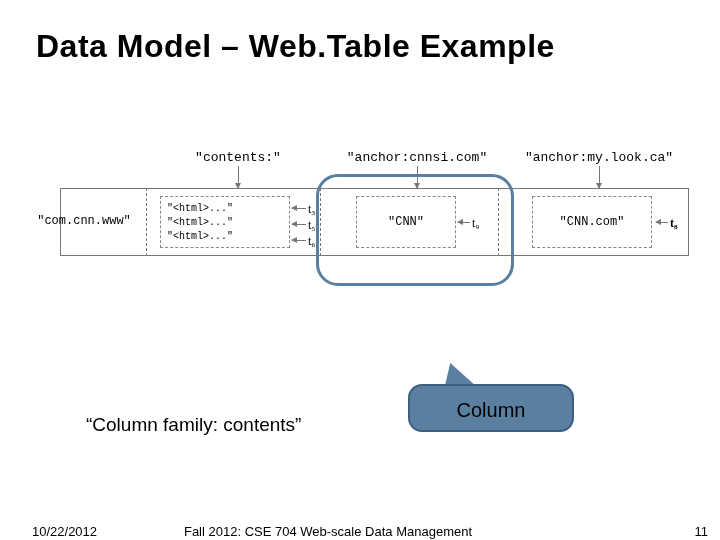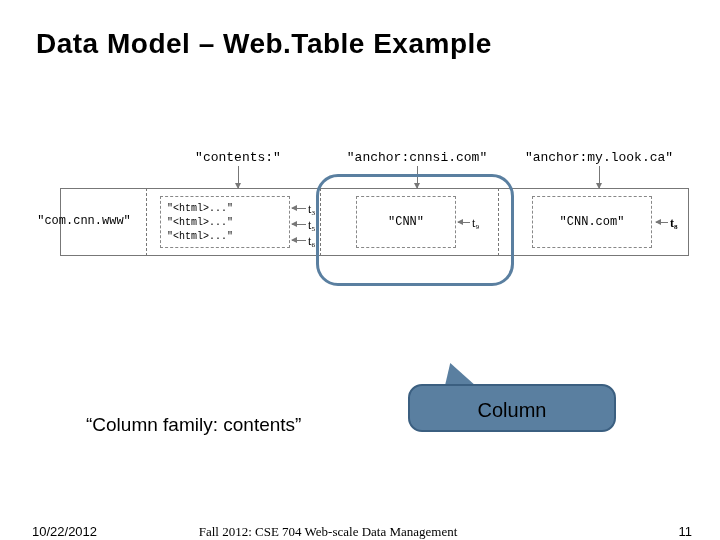--- a/index.html
+++ b/index.html
@@ -8,21 +8,21 @@
     height: 540px;
     background: #ffffff;
     font-family: Arial, Helvetica, sans-serif;
     position: relative;
     overflow: hidden;
   }
   .title {
     position: absolute;
     top: 28px;
     left: 36px;
-    font-size: 28px;
+    font-size: 32px;
     font-weight: bold;
     color: #000;
     letter-spacing: 0.5px;
   }
   .diagram {
     position: absolute;
     top: 150px;
     left: 20px;
     width: 680px;
     height: 160px;
@@ -154,21 +154,21 @@
     height: 112px;
     border: 3px solid #5a7fa0;
     border-radius: 22px;
     pointer-events: none;
   }
   
   .callout {
     position: absolute;
     top: 384px;
     left: 408px;
-    width: 208px;
+    width: 166px;
     height: 48px;
     background: #5a7fa0;
     border: 2px solid #3b5f80;
     border-radius: 14px;
     color: #000;
     font-size: 20px;
     font-family: Arial, sans-serif;
     text-align: center;
     line-height: 48px;
   }
@@ -198,22 +198,22 @@
   .footer {
     position: absolute;
     bottom: 16px;
     left: 0;
     width: 720px;
     font-size: 13px;
     color: #000;
     font-family: Arial, sans-serif;
   }
   .footer .date { position: absolute; left: 32px; }
-  .footer .course { position: absolute; left: 0; width: 656px; text-align: center; font-family: Liberation Serif, serif; }
-  .footer .page { position: absolute; right: 28px; }
+  .footer .course { position: absolute; left: 0; width: 656px; text-align: center; }
+  .footer .page { position: absolute; right: 12px; }
 </style>
 </head>
 <body>
 
 <div class="title">Data Model – Web.Table Example</div>
 
 <div class="diagram">
 
   <div class="colhdr c1">"contents:"</div>
   <div class="colhdr c2">"anchor:cnnsi.com"</div>

